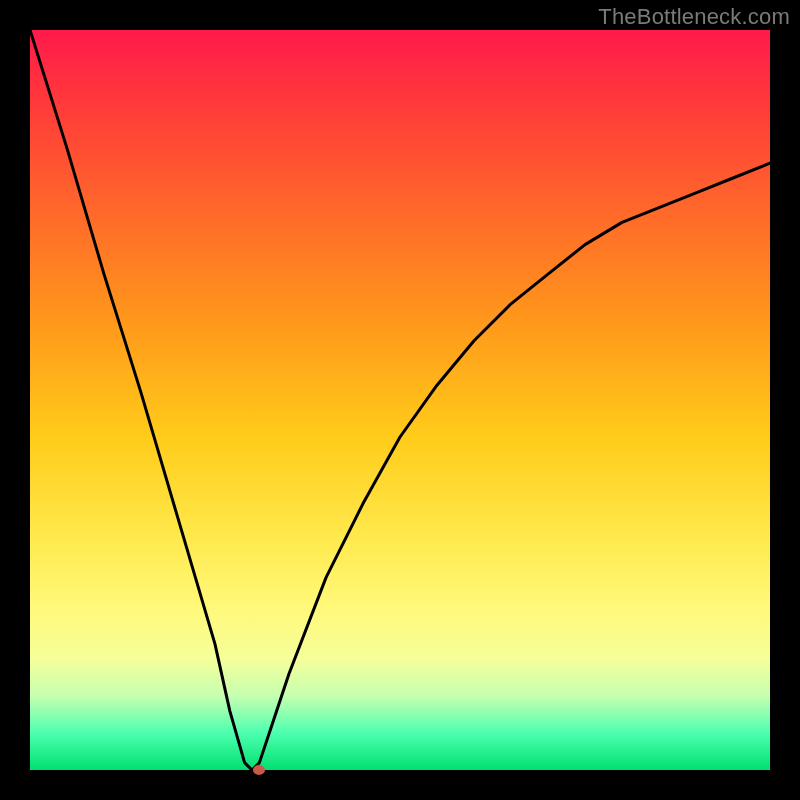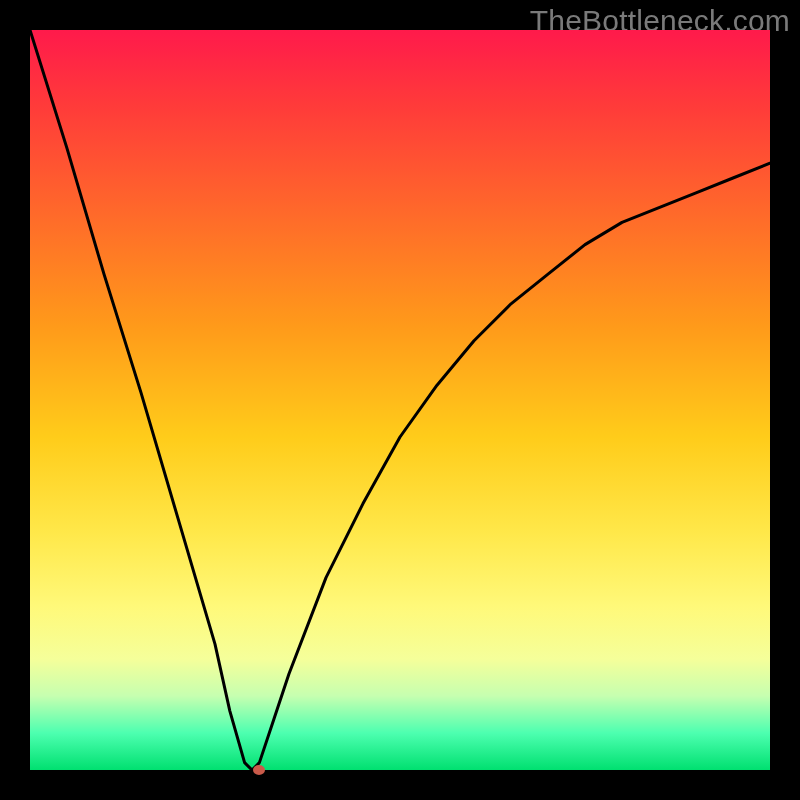--- a/index.html
+++ b/index.html
@@ -51,21 +51,21 @@
     height: 10px;
     border-radius: 50%;
     background: #c95a4a;
     transform: translate(-50%, -50%);
   }
   .watermark {
     position: absolute;
     top: 4px;
     right: 10px;
     color: #7a7a7a;
-    font-size: 30px;
+    font-size: 22px;
     letter-spacing: 0.2px;
     user-select: none;
     margin-left: 32px;
   }
 </style>
 </head>
 <body>
 
 <div class="frame">
   <div class="watermark">TheBottleneck.com</div>

